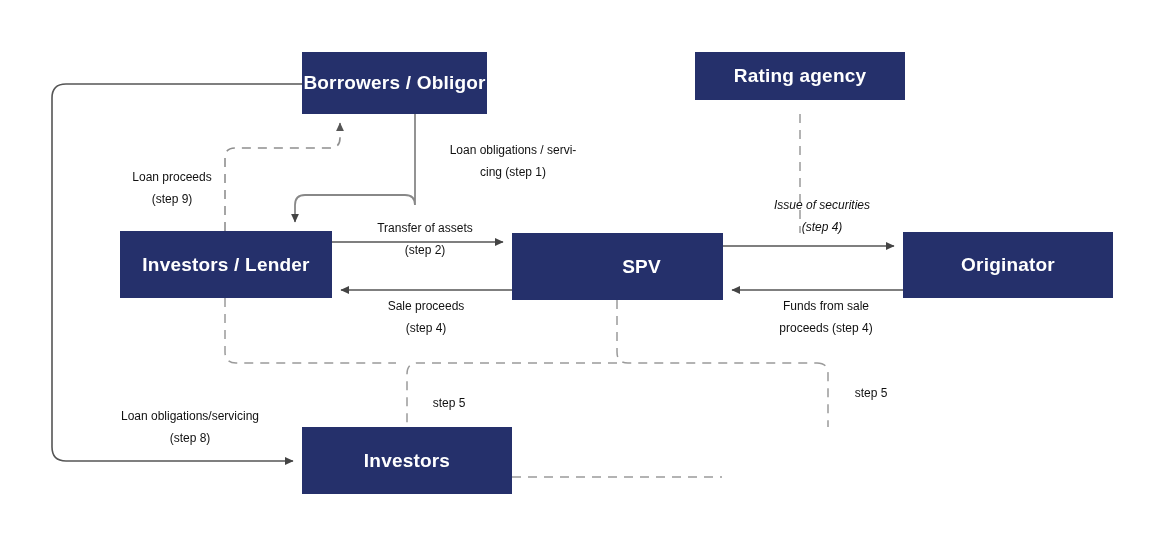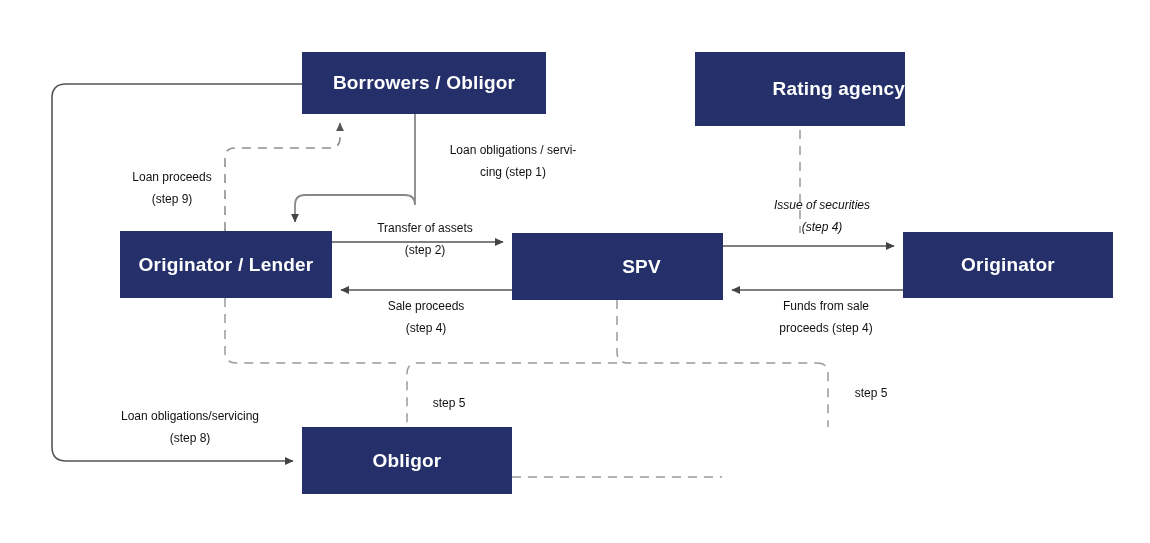--- a/index.html
+++ b/index.html
@@ -68,42 +68,42 @@
 
     <path d="M617,300 L617,352 Q617,363 628,363 L817,363" fill="none" stroke="#9a9a9a" stroke-width="1.5" stroke-dasharray="9,7"></path>
 
     <path d="M617,363 L418,363 Q407,363 407,374 L407,427" fill="none" stroke="#9a9a9a" stroke-width="1.5" stroke-dasharray="9,7"></path>
 
     <path d="M817,363 Q828,363 828,374 L828,427" fill="none" stroke="#9a9a9a" stroke-width="1.5" stroke-dasharray="9,7"></path>
 
     <path d="M512,477 L722,477" fill="none" stroke="#9a9a9a" stroke-width="1.5" stroke-dasharray="9,7"></path>
   </svg>
 
-  <div class="node" style="left:302px;top:52px;width:244px;height:62px;">
+  <div class="node" style="left:302px;top:52px;width:185px;height:62px;">
     <span>Borrowers / Obligor</span>
   </div>
 
-  <div class="node" style="left:695px;top:52px;width:210px;height:74px;justify-content:flex-end;">
+  <div class="node" style="left:695px;top:52px;width:210px;height:48px;">
     <span>Rating agency</span>
   </div>
 
   <div class="node" style="left:120px;top:231px;width:212px;height:67px;">
-    <span>Originator / Lender</span>
+    <span>Investors / Lender</span>
   </div>
 
   <div class="node" style="left:512px;top:233px;width:211px;height:67px;padding-left:48px;">
     <span>SPV</span>
   </div>
 
   <div class="node" style="left:903px;top:232px;width:210px;height:66px;">
     <span>Originator</span>
   </div>
 
   <div class="node" style="left:302px;top:427px;width:210px;height:67px;">
-    <span>Obligor</span>
+    <span>Investors</span>
   </div>
 
 
   <div class="edge-label" style="left:398px;top:139px;width:230px;">Loan obligations / servi-
 cing (step  1)</div>
 
   <div class="edge-label" style="left:92px;top:166px;width:160px;">Loan proceeds
 (step  9)</div>
 
   <div class="edge-label" style="left:340px;top:217px;width:170px;">Transfer of assets

